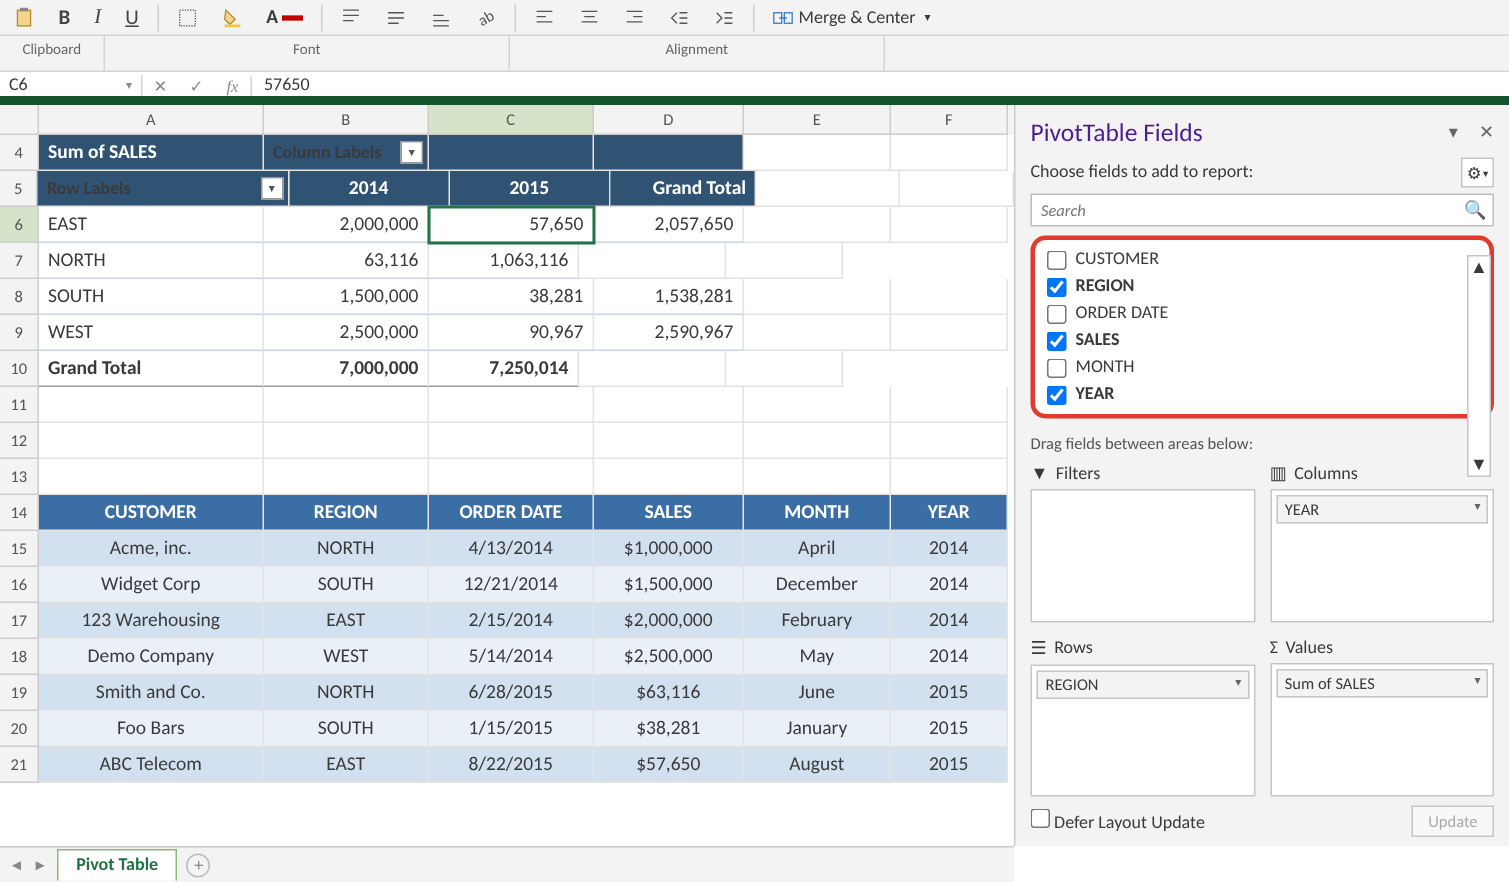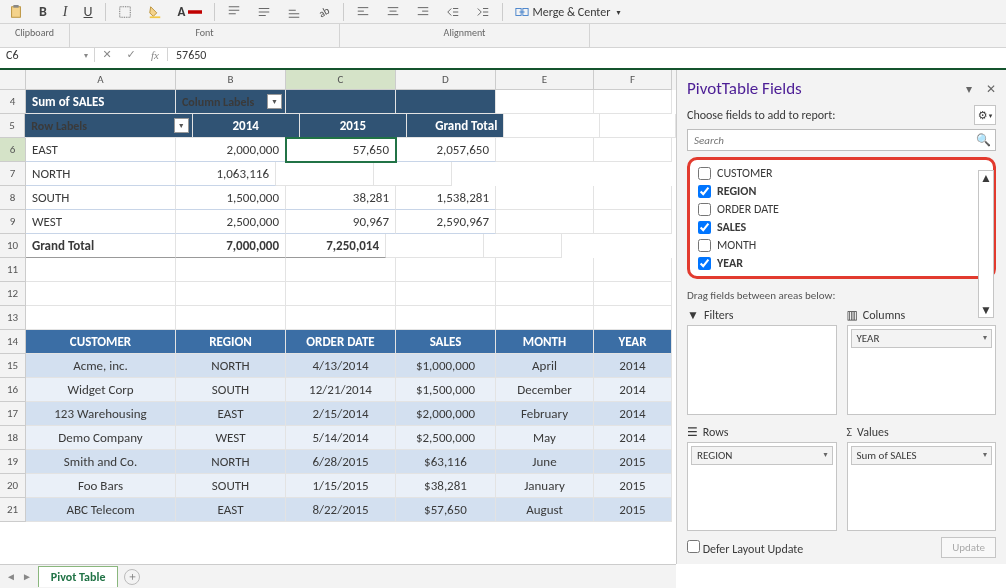--- a/index.html
+++ b/index.html
@@ -2,21 +2,21 @@
 <html><head>
 <meta charset="utf-8">
 <style>
 *{box-sizing:border-box;margin:0;padding:0;font-family:"Segoe UI",Calibri,Arial,sans-serif;font-size:12px;color:#3a3a3a;}
 body{background:#fff;width:1006px;height:588px;overflow:hidden;position:relative;}
 .ribbon{height:24px;background:#f3f3f3;border-bottom:1px solid #d4d4d4;display:flex;align-items:center;padding:0 5px;gap:8px;overflow:hidden;}
 .ribbon-btn{display:flex;align-items:center;gap:3px;font-size:11px;color:#444;padding:2px 4px;}
 .ribbon-btn svg{width:14px;height:14px;}
 .ribbon-groups{height:24px;background:#f3f3f3;border-bottom:1px solid #d4d4d4;display:flex;}
 .ribbon-group{flex:0 0 auto;text-align:center;font-size:10px;color:#666;border-right:1px solid #d4d4d4;padding:2px 0;}
-.formula-bar{height:22px;display:flex;align-items:flex-start;border-bottom:2px solid #14532d;}
+.formula-bar{height:22px;display:flex;align-items:flex-end;border-bottom:6px solid #14532d;}
 .name-box{width:95px;border-right:1px solid #d4d4d4;display:flex;align-items:center;padding:0 6px;font-size:12px;background:#fff;position:relative;}
 .name-box::after{content:"▾";position:absolute;right:6px;font-size:8px;color:#888;}
 .fx-section{display:flex;align-items:center;border-right:1px solid #d4d4d4;}
 .fx-btn{width:24px;height:100%;display:flex;align-items:center;justify-content:center;color:#888;font-size:11px;}
 .fx-btn.fx{font-style:italic;font-family:serif;}
 .formula-input{flex:1;padding:0 8px;display:flex;align-items:center;font-size:12px;}
 .main{display:flex;height:494px;}
 .sheet-area{flex:1;overflow:hidden;position:relative;display:flex;flex-direction:column;}
 .col-headers{display:flex;height:20px;background:#f3f3f3;}
 .corner{width:26px;border-right:1px solid #ccc;border-bottom:1px solid #ccc;background:#f3f3f3;}
@@ -235,20 +235,21 @@
         <div class="cell pvt-row" style="width:150px">EAST</div>
         <div class="cell pvt-row pvt-data" style="width:110px">2,000,000</div>
         <div class="cell pvt-row pvt-data selected" style="width:110px">57,650</div>
         <div class="cell pvt-row pvt-data" style="width:100px">2,057,650</div>
         <div class="cell" style="width:98px"></div>
           <div class="cell" style="width:78px"></div>
       </div>
       <div class="row">
           <div class="row-head">7</div>
         <div class="cell pvt-row" style="width:150px">NORTH</div>
+        <div class="cell pvt-row pvt-data" style="width:110px">63,116</div>
         <div class="cell pvt-row pvt-data" style="width:100px">1,063,116</div>
         <div class="cell" style="width:98px"></div>
           <div class="cell" style="width:78px"></div>
       </div>
       <div class="row">
           <div class="row-head">8</div>
         <div class="cell pvt-row" style="width:150px">SOUTH</div>
         <div class="cell pvt-row pvt-data" style="width:110px">1,500,000</div>
         <div class="cell pvt-row pvt-data" style="width:110px">38,281</div>
         <div class="cell pvt-row pvt-data" style="width:100px">1,538,281</div>

